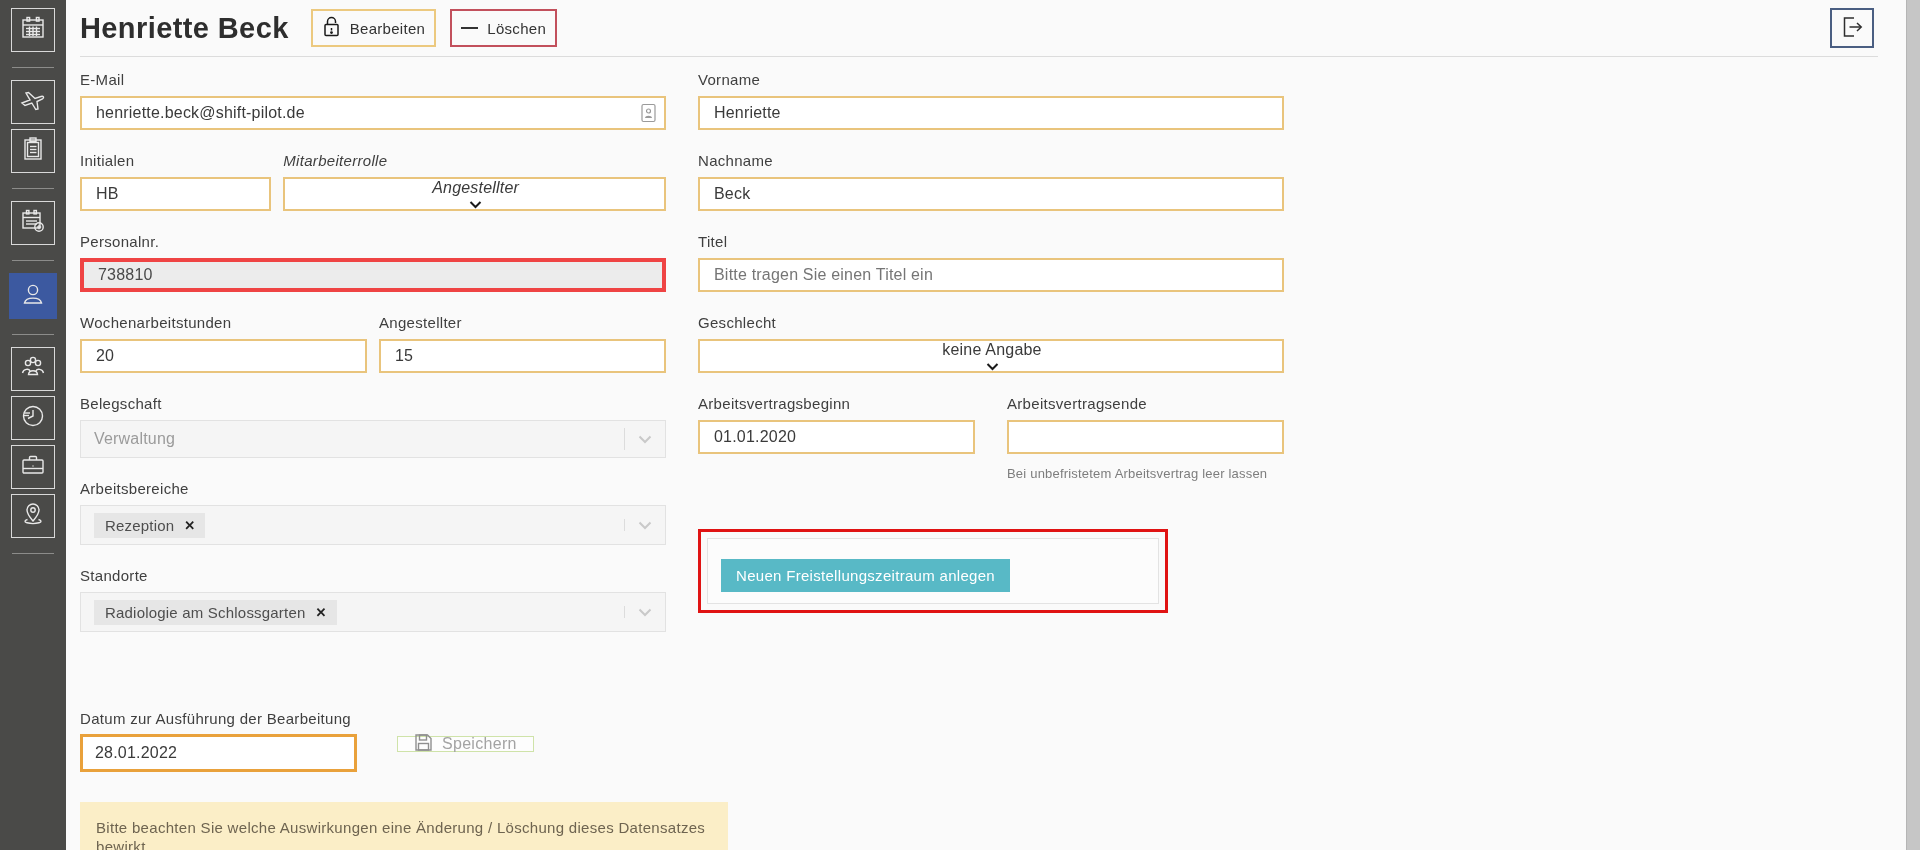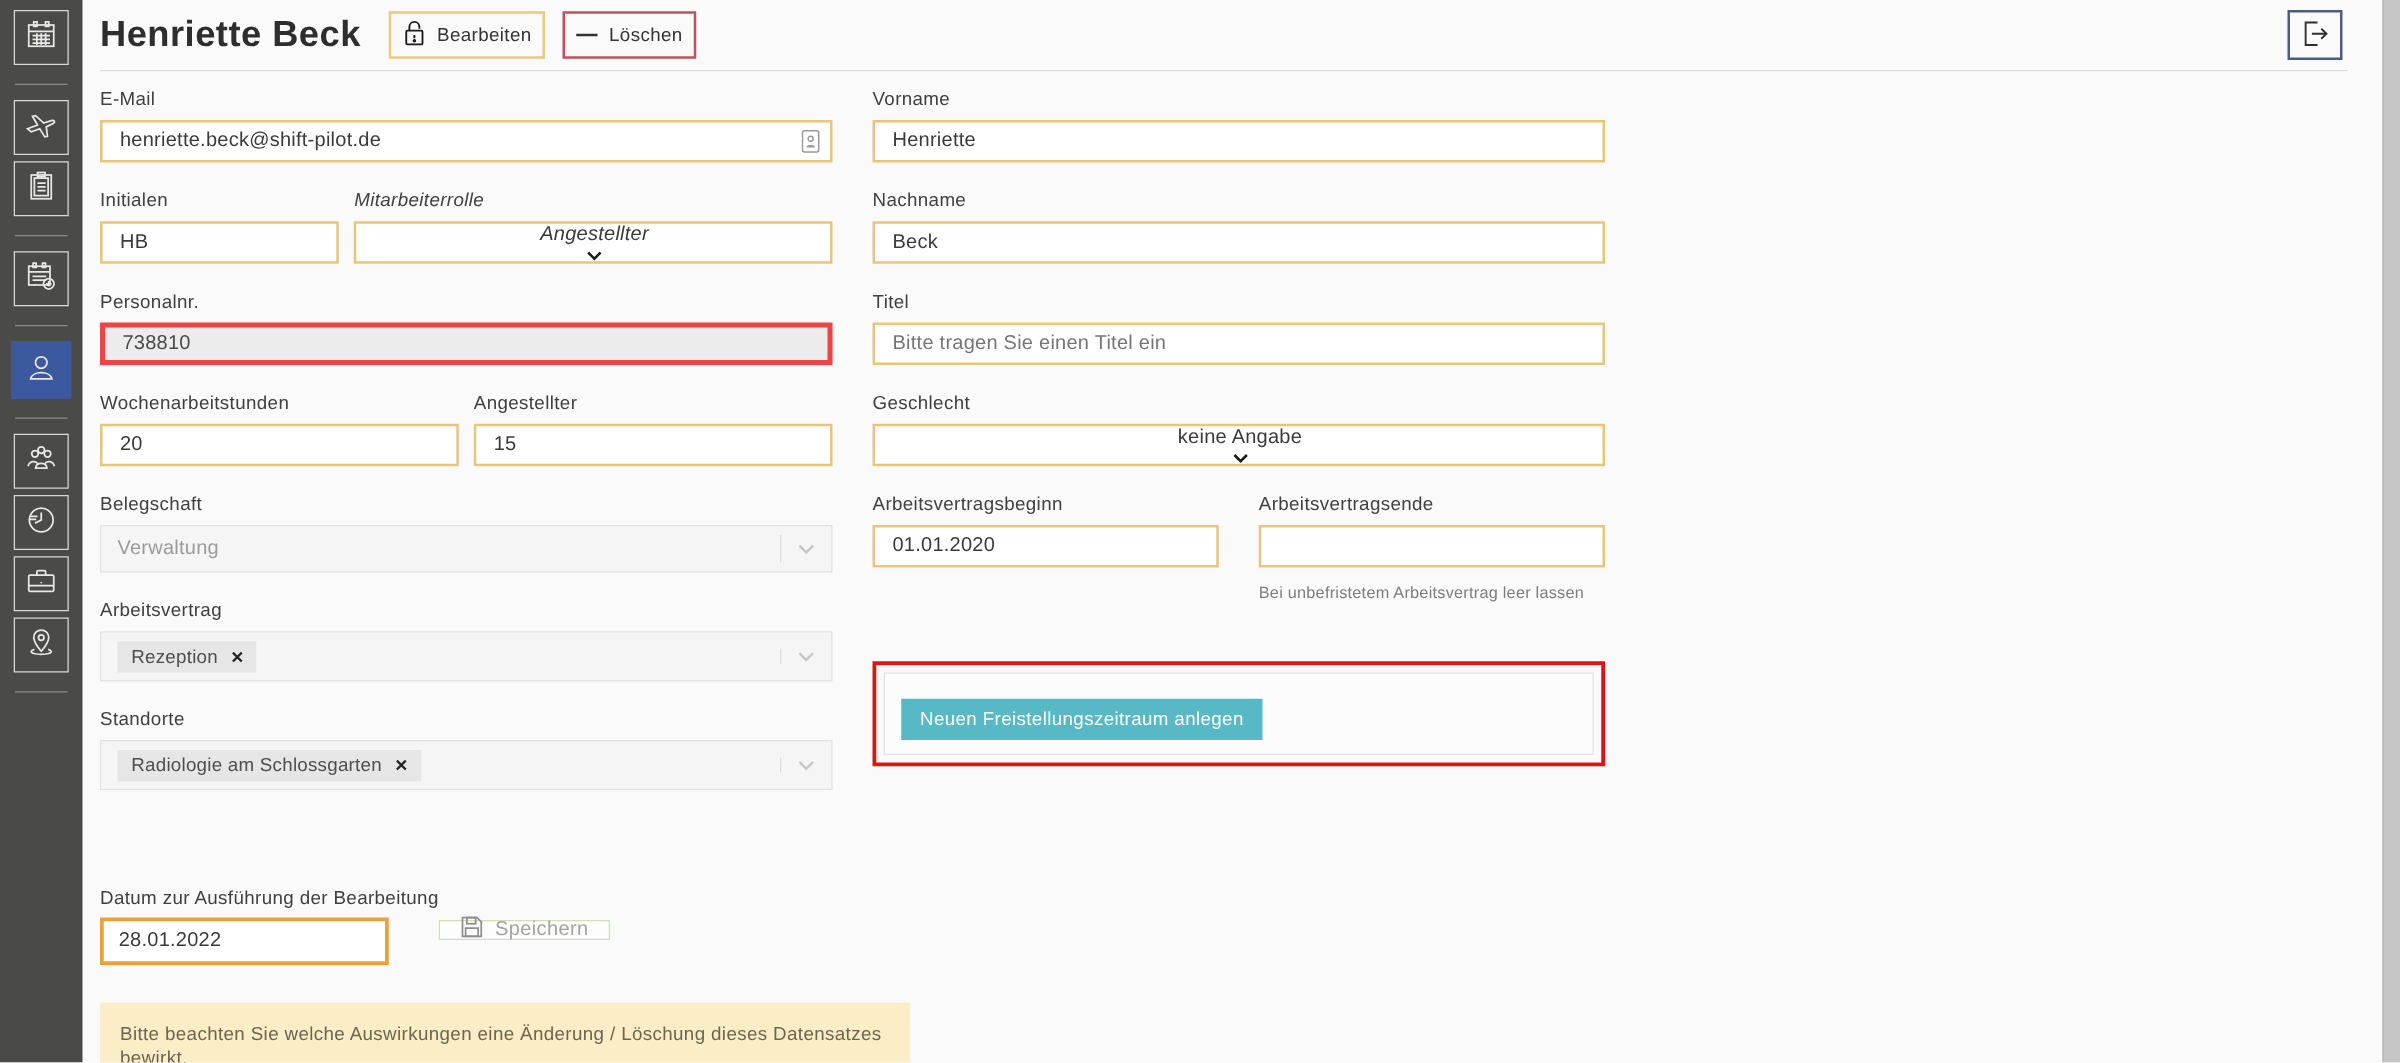--- a/index.html
+++ b/index.html
@@ -106,36 +106,36 @@
   .tag {
     display: inline-flex; align-items: center; gap: 10px;
     background: #e6e6e6; color: #4e4e4e;
     font-size: 15px; padding: 4px 10px 4px 11px; letter-spacing: 0.2px;
   }
   .tag .tag-x { font-size: 13px; font-weight: bold; color: #222; cursor: pointer; }
 
   .hint { font-size: 13px; color: #7d7d7d; margin-top: 12px; letter-spacing: 0.2px; }
 
   
-  .red-frame { margin-top: 26px; border: 3px solid #e01313; padding: 6px; width: 586px; }
+  .red-frame { margin-top: 26px; border: 3px solid #e01313; padding: 6px; width: 470px; }
   .red-inner { border: 1px solid #e3e3e3; background: #fcfcfc; height: 66px; position: relative; }
   .teal-btn {
     position: absolute; left: 13px; bottom: 11px;
     height: 33px; padding: 0 15px;
     background: #58b9c6; color: #fff; border: none;
     font-size: 15px; font-family: "Liberation Sans", sans-serif;
     letter-spacing: 0.3px; cursor: pointer;
   }
 
   
   .footer { margin-top: 56px; }
   .footer .lbl { display: block; font-size: 15px; color: #3f3f3f; margin-bottom: 7px; letter-spacing: 0.3px; }
   .footer-row { display: flex; align-items: flex-start; gap: 40px; }
   .date-input {
-    width: 231px; height: 38px;
+    width: 277px; height: 38px;
     border: 3px solid #e9a13b; background: #fff;
     padding: 0 12px; font-size: 16px; color: #3a3a3a;
     font-family: "Liberation Sans", sans-serif; letter-spacing: 0.2px; outline: none;
   }
   .save-btn {
     height: 16px; margin-top: 2px;
     display: inline-flex; align-items: center; gap: 9px;
     padding: 0 16px; background: #fdfdfd;
     border: 1px solid #cfe3a9; color: #a3a3a3;
     font-size: 16px; font-family: "Liberation Sans", sans-serif;
@@ -352,21 +352,21 @@
           <span class="dis-sep"></span>
           <span class="dis-chev">
             <svg width="14" height="9" viewBox="0 0 14 9" fill="none" stroke="#c9c9c9" stroke-width="2">
                 <path d="M1.5 1.5 L7 7 L12.5 1.5"></path>
               </svg>
           </span>
         </div>
       </div>
 
       <div class="field">
-        <span class="lbl">Arbeitsvertrag</span>
+        <span class="lbl">Arbeitsbereiche</span>
         <div class="dis-select dis-multi">
           <span class="sel-body">
             <span class="tag">
               <span>Rezeption</span>
               <span class="tag-x">✕</span>
             </span>
           </span>
           <span class="dis-sep"></span>
           <span class="dis-chev">
             <svg width="14" height="9" viewBox="0 0 14 9" fill="none" stroke="#c9c9c9" stroke-width="2">

